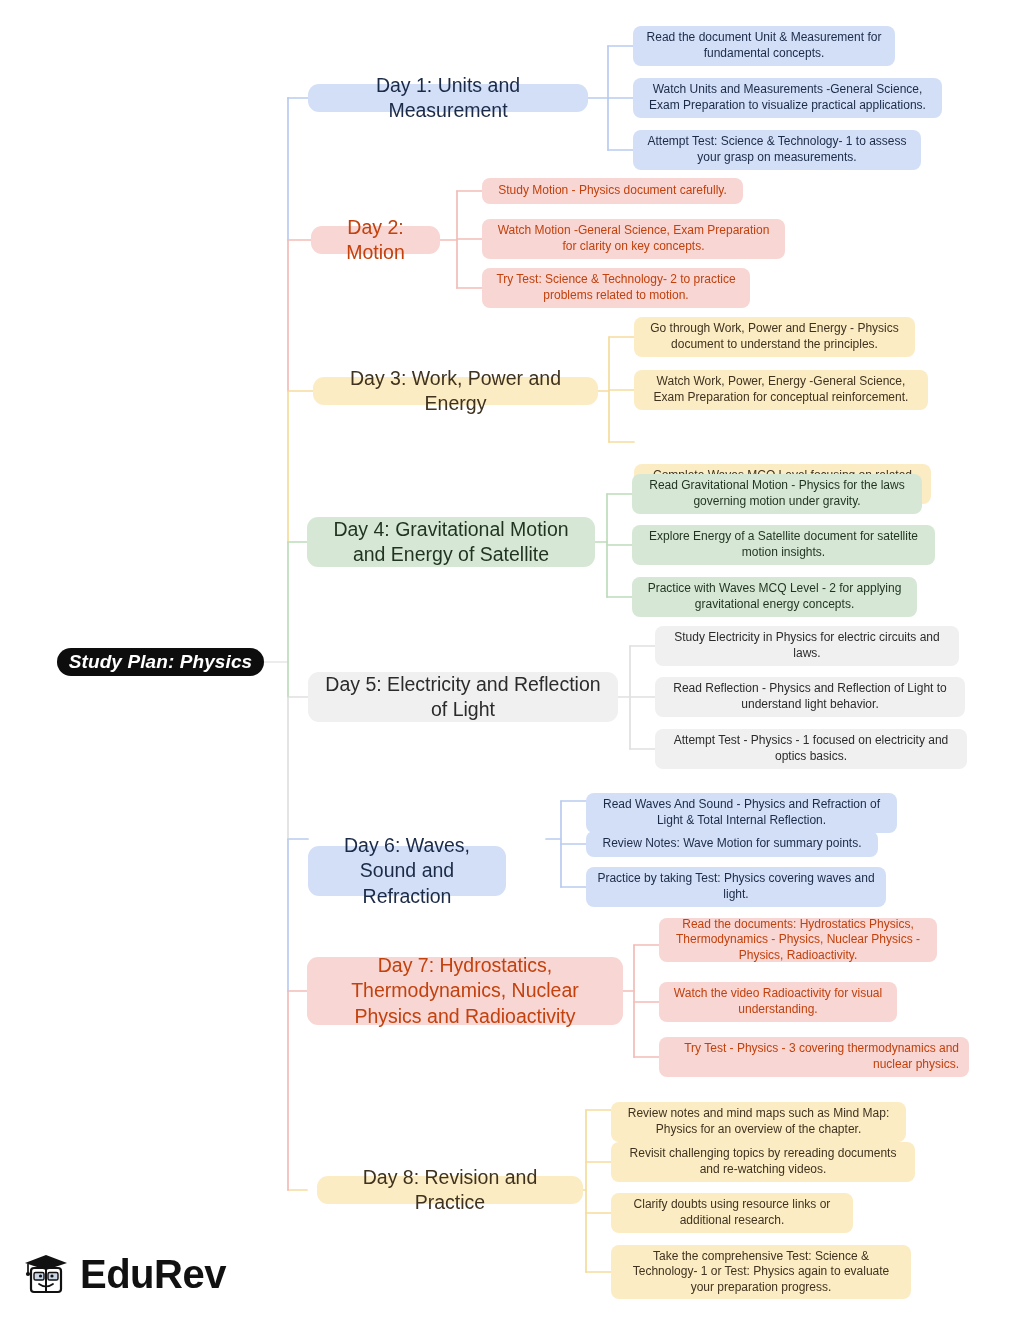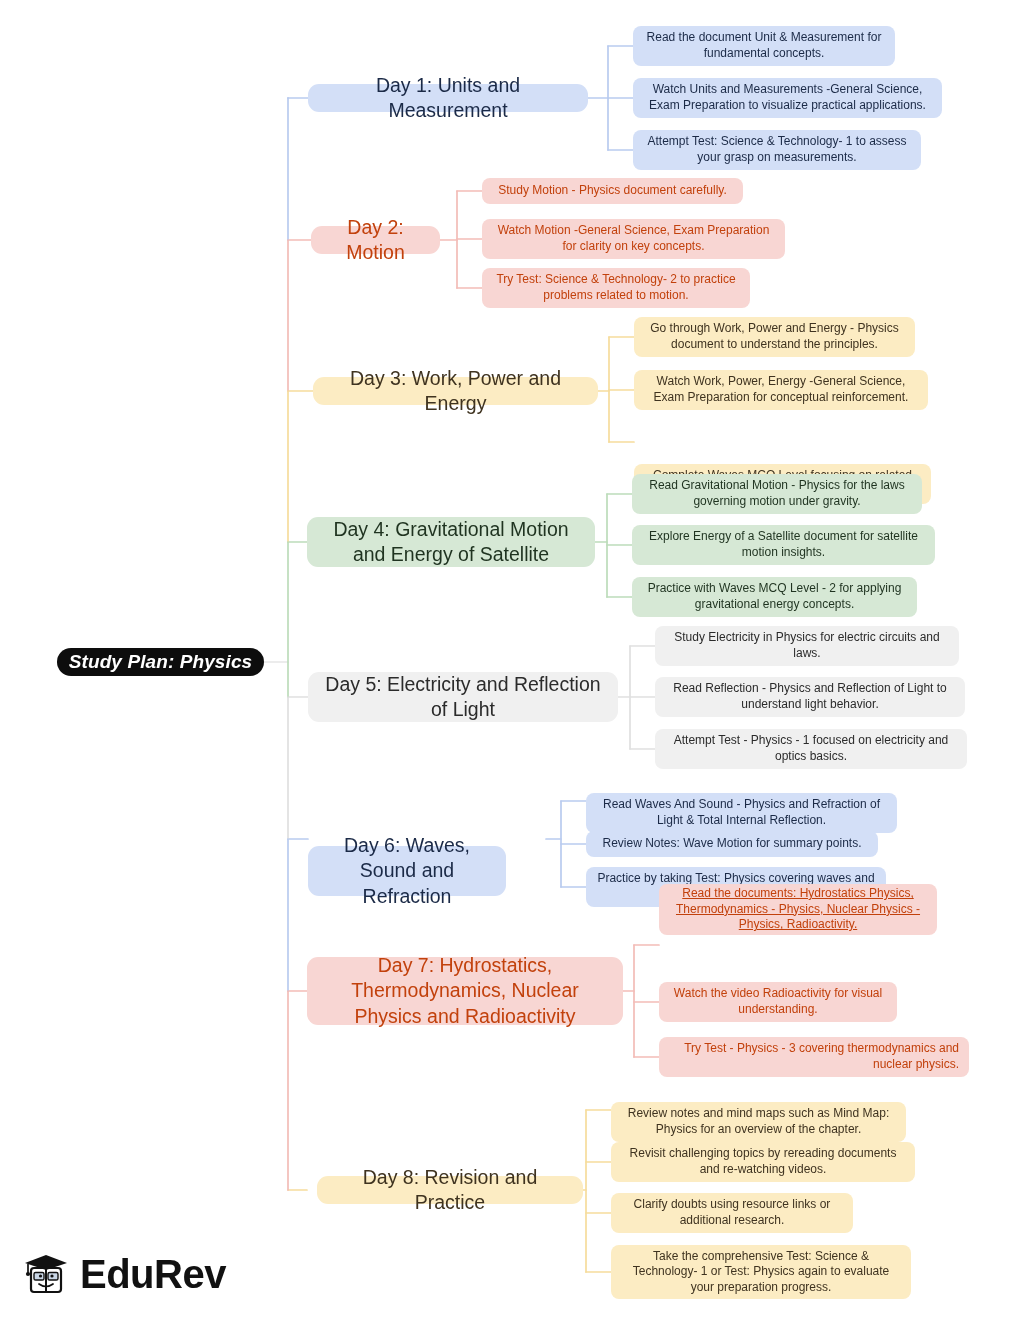--- a/index.html
+++ b/index.html
@@ -165,21 +165,21 @@
       <div class="node leaf c-green" style="left: 632px; top: 577px; width: 285px; height: 40px;">Practice with Waves MCQ Level - 2 for applying gravitational energy concepts.</div>
       <div class="node branch c-gray" style="left: 308px; top: 672px; width: 310px; height: 50px;">Day 5: Electricity and Reflection of Light</div>
       <div class="node leaf c-gray" style="left: 655px; top: 626px; width: 304px; height: 40px;">Study Electricity in Physics for electric circuits and laws.</div>
       <div class="node leaf c-gray" style="left: 655px; top: 677px; width: 310px; height: 40px;">Read Reflection - Physics and Reflection of Light to understand light behavior.</div>
       <div class="node leaf c-gray" style="left: 655px; top: 729px; width: 312px; height: 40px;">Attempt Test - Physics - 1 focused on electricity and optics basics.</div>
       <div class="node branch c-blue" style="left: 308px; top: 814px; width: 198px; height: 50px; margin-top: 32px;">Day 6: Waves, Sound and Refraction</div>
       <div class="node leaf c-blue" style="left: 586px; top: 781px; width: 311px; height: 40px; margin-top: 12px;">Read Waves And Sound - Physics and Refraction of Light &amp; Total Internal Reflection.</div>
       <div class="node leaf c-blue" style="left: 586px; top: 831px; width: 292px; height: 26px;">Review Notes: Wave Motion for summary points.</div>
       <div class="node leaf c-blue" style="left: 586px; top: 867px; width: 300px; height: 40px;">Practice by taking Test: Physics covering waves and light.</div>
       <div class="node branch c-pink" style="left: 307px; top: 957px; width: 316px; height: 68px;">Day 7: Hydrostatics, Thermodynamics, Nuclear Physics and Radioactivity</div>
-      <div class="node leaf c-pink" style="left: 659px; top: 884px; width: 278px; height: 51px; text-decoration: underline;">Read the documents: Hydrostatics Physics, Thermodynamics - Physics, Nuclear Physics - Physics, Radioactivity.</div>
+      <div class="node leaf c-pink" style="left: 659px; top: 918px; width: 278px; height: 44px;">Read the documents: Hydrostatics Physics, Thermodynamics - Physics, Nuclear Physics - Physics, Radioactivity.</div>
       <div class="node leaf c-pink" style="left: 659px; top: 982px; width: 238px; height: 40px;">Watch the video Radioactivity for visual understanding.</div>
       <div class="node leaf c-pink" style="left: 659px; top: 1037px; width: 310px; height: 40px; text-align: right;">Try Test - Physics - 3 covering thermodynamics and nuclear physics.</div>
       <div class="node branch c-yellow" style="left: 317px; top: 1176px; width: 266px; height: 28px;">Day 8: Revision and Practice</div>
       <div class="node leaf c-yellow" style="left: 611px; top: 1090px; width: 295px; height: 40px; margin-top: 12px;">Review notes and mind maps such as Mind Map: Physics for an overview of the chapter.</div>
       <div class="node leaf c-yellow" style="left: 611px; top: 1142px; width: 304px; height: 40px;">Revisit challenging topics by rereading documents and re-watching videos.</div>
       <div class="node leaf c-yellow" style="left: 611px; top: 1193px; width: 242px; height: 40px;">Clarify doubts using resource links or additional research.</div>
       <div class="node leaf c-yellow" style="left: 611px; top: 1245px; width: 300px; height: 54px;">Take the comprehensive Test: Science &amp; Technology- 1 or Test: Physics again to evaluate your preparation progress.</div>
     </div>
 
   <div id="logo">

